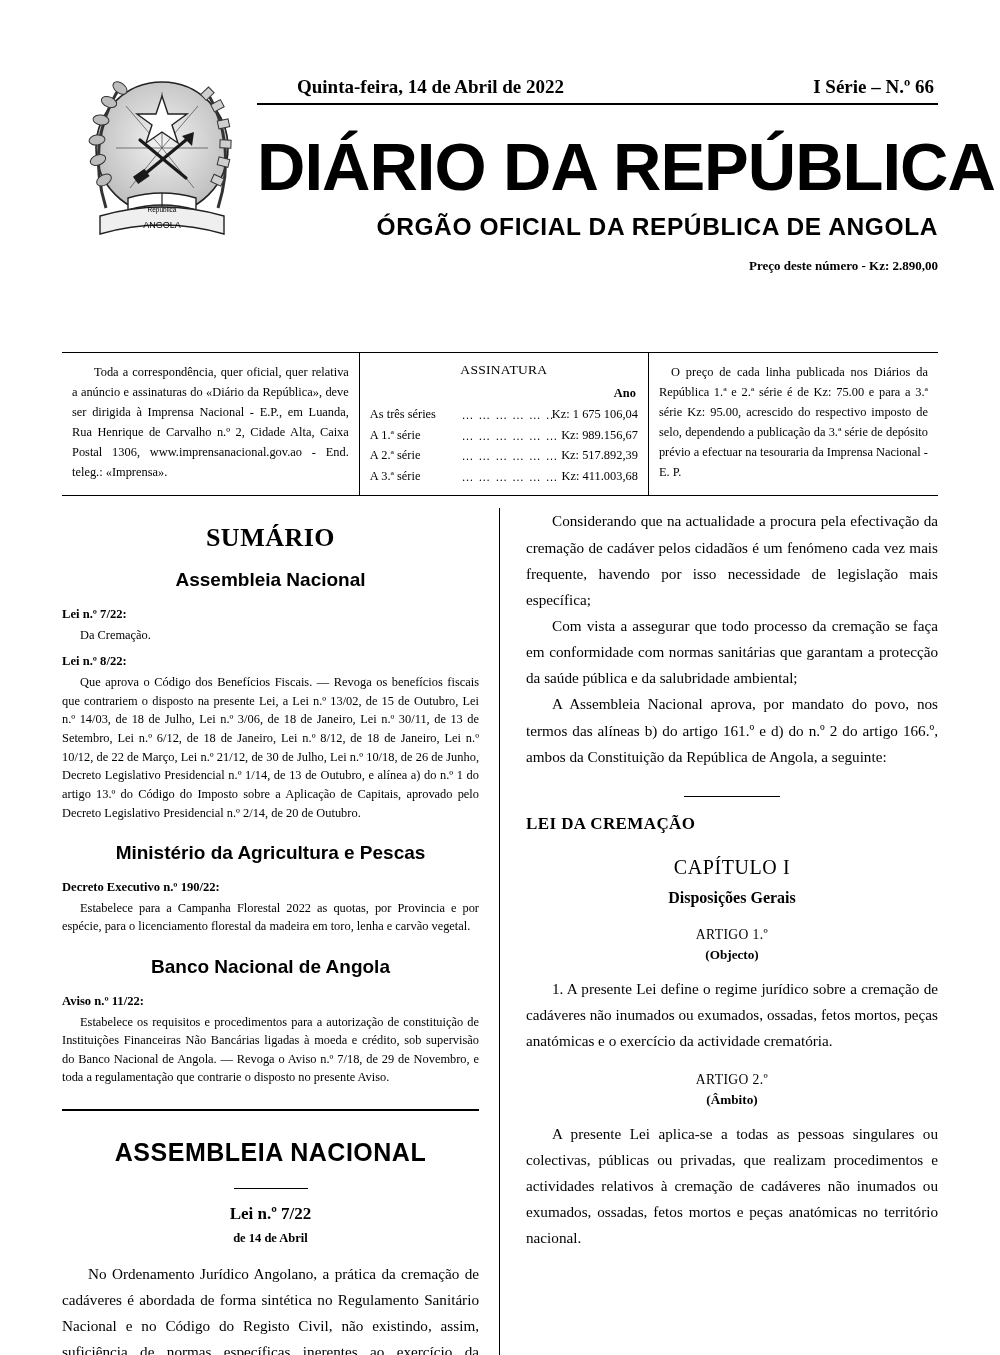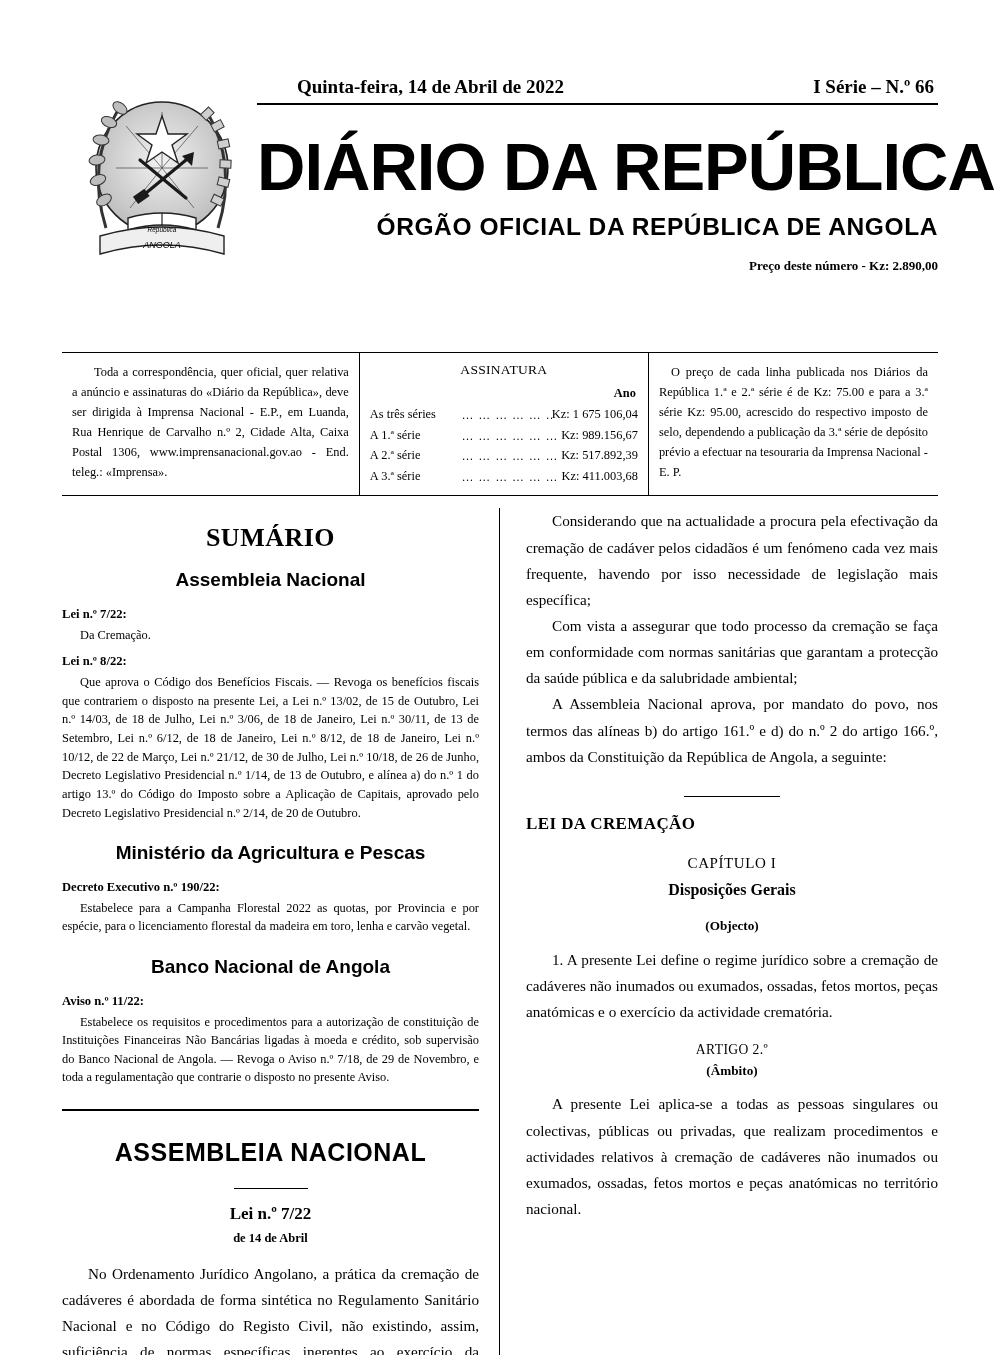--- a/index.html
+++ b/index.html
@@ -23,24 +23,23 @@
   }
 
   
   .masthead {
     position: relative;
     height: 300px;
   }
   .emblem {
     position: absolute;
     left: 20px;
-    top: 28px;
+    top: 8px;
     width: 160px;
     height: 215px;
-    font-style: italic;
   }
   .mast-right {
     margin-left: 195px;
   }
   .mast-topline {
     display: flex;
     justify-content: space-between;
     align-items: flex-end;
     border-bottom: 2px solid #000;
     padding-bottom: 5px;
@@ -188,21 +187,21 @@
   .center-head {
     text-align: left;
     font-variant: small-caps;
     font-weight: bold;
     font-size: 17px;
     letter-spacing: .4px;
     margin: 8px 0 14px 0;
   }
   .cap-head {
     text-align: center;
-    font-size: 15px;
+    font-size: 20px;
     letter-spacing: .6px;
     margin: 10px 0 2px 0;
   }
   .cap-sub {
     text-align: center;
     font-weight: bold;
     font-size: 16px;
     margin: 0 0 14px 0;
   }
   .art-head {
@@ -370,20 +369,21 @@
       <p class="p">Considerando que na actualidade a procura pela efectivação da cremação de cadáver pelos cidadãos é um fenómeno cada vez mais frequente, havendo por isso necessidade de legislação mais específica;</p>
       <p class="p">Com vista a assegurar que todo processo da cremação se faça em conformidade com normas sanitárias que garantam a protecção da saúde pública e da salubridade ambiental;</p>
       <p class="p">A Assembleia Nacional aprova, por mandato do povo, nos termos das alíneas b) do artigo 161.º e d) do n.º 2 do artigo 166.º, ambos da Constituição da República de Angola, a seguinte:</p>
 
       <div class="rule-mid"></div>
       <div class="center-head">LEI DA CREMAÇÃO</div>
 
       <div class="cap-head">CAPÍTULO I</div>
       <div class="cap-sub">Disposições Gerais</div>
 
+      <div class="art-head">ARTIGO 1.º</div>
       <div class="art-sub">(Objecto)</div>
       <p class="p">1. A presente Lei define o regime jurídico sobre a cremação de cadáveres não inumados ou exumados, ossadas, fetos mortos, peças anatómicas e o exercício da actividade crematória.</p>
 
       <div class="art-head">ARTIGO 2.º</div>
       <div class="art-sub">(Âmbito)</div>
       <p class="p">A presente Lei aplica-se a todas as pessoas singulares ou colectivas, públicas ou privadas, que realizam procedimentos e actividades relativos à cremação de cadáveres não inumados ou exumados, ossadas, fetos mortos e peças anatómicas no território nacional.</p>
     </div>
   </div>
 </div>
 

